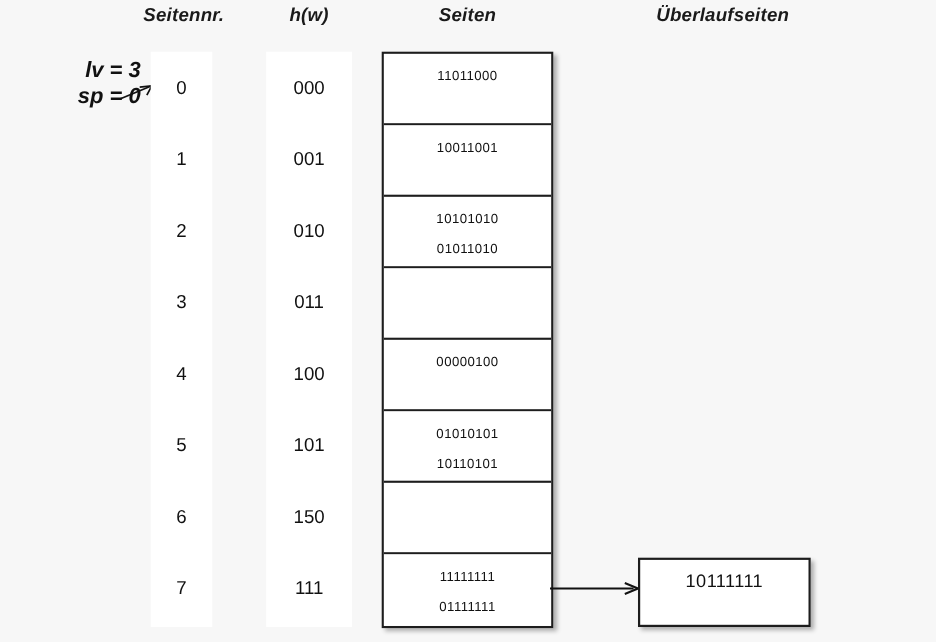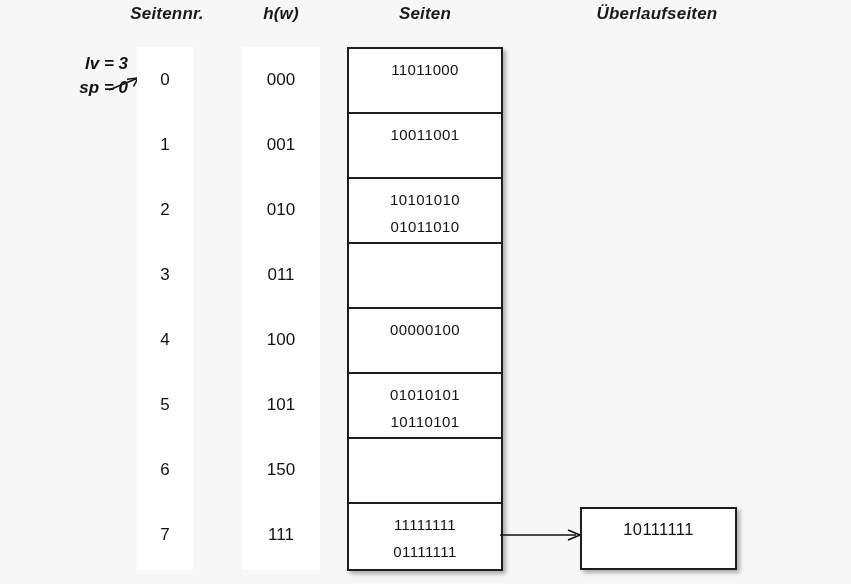--- a/index.html
+++ b/index.html
@@ -41,21 +41,21 @@
 
   
   #annotation {
     position: absolute;
     left: 28px;
     top: 52px;
     width: 100px;
     text-align: right;
     font-style: italic;
     font-weight: 700;
-    font-size: 17px;
+    font-size: 20px;
     line-height: 24px;
     color: #111111;
     white-space: nowrap;
   }
   #annotation-arrow {
     position: absolute;
     left: 108px;
     top: 74px;
     width: 34px;
     height: 22px;
@@ -101,21 +101,21 @@
     border-bottom: 2px solid #1d1d1d;
     display: flex;
     flex-direction: column;
     align-items: center;
     justify-content: flex-start;
     padding-top: 7px;
     background: #ffffff;
   }
   .seiten-row:last-child { border-bottom: none; }
   .seiten-row .line {
-    font-size: 15px;
+    font-size: 12px;
     font-weight: 500;
     line-height: 27px;
     letter-spacing: 0.4px;
     color: #111111;
   }
 
   
   #overflow-box {
     position: absolute;
     left: 580px;

